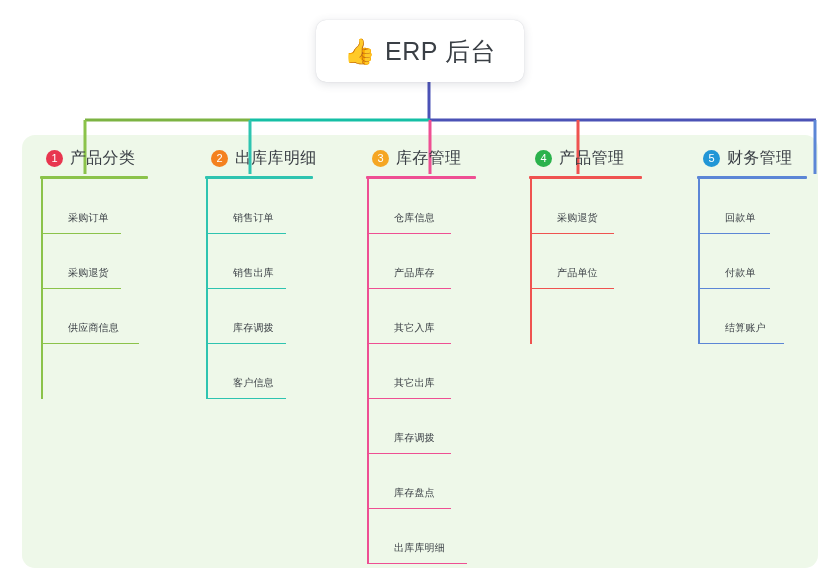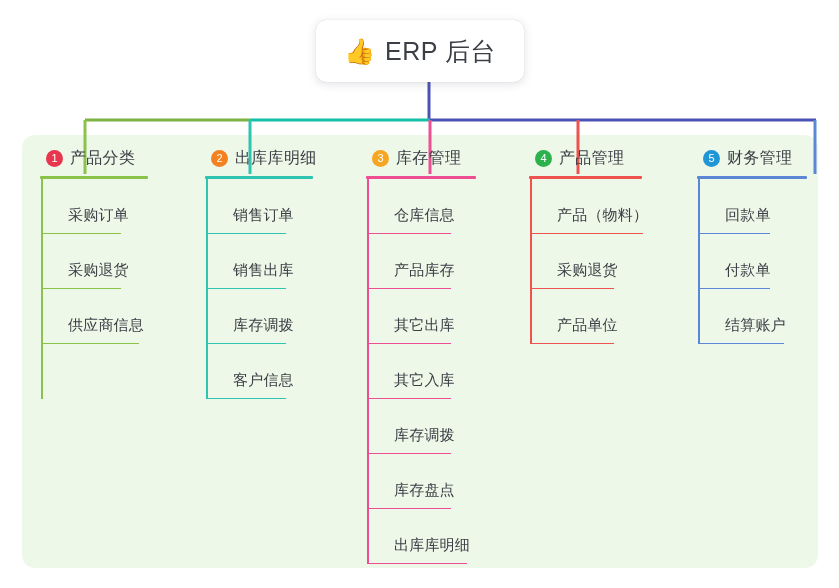--- a/index.html
+++ b/index.html
@@ -116,21 +116,21 @@
   }
   .leaf {
     position: relative;
     height: 55px;
     box-sizing: border-box;
   }
   .leaf-text {
     position: absolute;
     left: 28px;
     bottom: 9px;
-    font-size: 15px;
+    font-size: 10px;
     color: #3a3f45;
     white-space: nowrap;
     letter-spacing: 0.2px;
   }
   .leaf-rule {
     position: absolute;
     left: 1px;
     bottom: 0;
     height: 1.5px;
   }
@@ -218,25 +218,25 @@
           <div class="spine" style="background: rgb(238, 79, 147); height: 385px;"></div>
           <div class="leaf">
             <span class="leaf-text">仓库信息</span>
             <div class="leaf-rule" style="width: 84px; background: rgb(238, 79, 147);"></div>
           </div>
           <div class="leaf">
             <span class="leaf-text">产品库存</span>
             <div class="leaf-rule" style="width: 84px; background: rgb(238, 79, 147);"></div>
           </div>
           <div class="leaf">
+            <span class="leaf-text">其它入库</span>
+            <div class="leaf-rule" style="width: 84px; background: rgb(238, 79, 147);"></div>
+          </div>
+          <div class="leaf">
             <span class="leaf-text">其它出库</span>
-            <div class="leaf-rule" style="width: 84px; background: rgb(238, 79, 147);"></div>
-          </div>
-          <div class="leaf">
-            <span class="leaf-text">其它入库</span>
             <div class="leaf-rule" style="width: 84px; background: rgb(238, 79, 147);"></div>
           </div>
           <div class="leaf">
             <span class="leaf-text">库存调拨</span>
             <div class="leaf-rule" style="width: 84px; background: rgb(238, 79, 147);"></div>
           </div>
           <div class="leaf">
             <span class="leaf-text">库存盘点</span>
             <div class="leaf-rule" style="width: 84px; background: rgb(238, 79, 147);"></div>
           </div>
@@ -248,24 +248,20 @@
       </div>
       <div class="branch" style="left: 529px;">
         <div class="branch-header">
           <span class="badge" style="background: rgb(43, 178, 76);">4</span>
           <span class="branch-title">产品管理</span>
         </div>
         <div class="header-rule" style="width: 113px; background: rgb(239, 83, 80);"></div>
         <div class="leaves">
           <div class="spine" style="background: rgb(239, 83, 80); height: 165px;"></div>
           <div class="leaf">
-            <span class="leaf-text">产品（物料）</span>
-            <div class="leaf-rule" style="width: 113px; background: rgb(239, 83, 80);"></div>
-          </div>
-          <div class="leaf">
             <span class="leaf-text">采购退货</span>
             <div class="leaf-rule" style="width: 84px; background: rgb(239, 83, 80);"></div>
           </div>
           <div class="leaf">
             <span class="leaf-text">产品单位</span>
             <div class="leaf-rule" style="width: 84px; background: rgb(239, 83, 80);"></div>
           </div>
         </div>
       </div>
       <div class="branch" style="left: 697px;">

